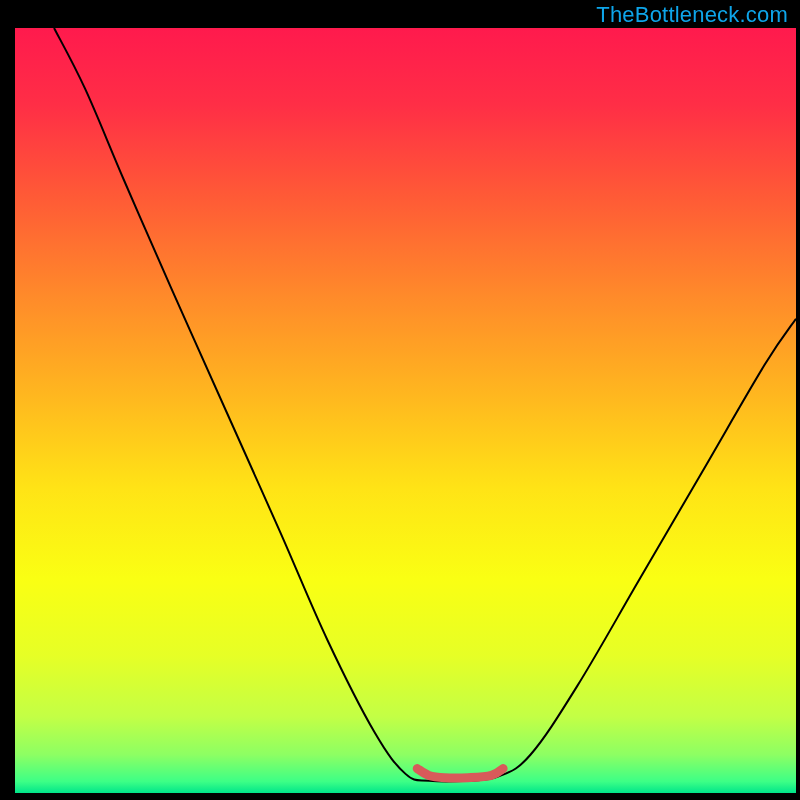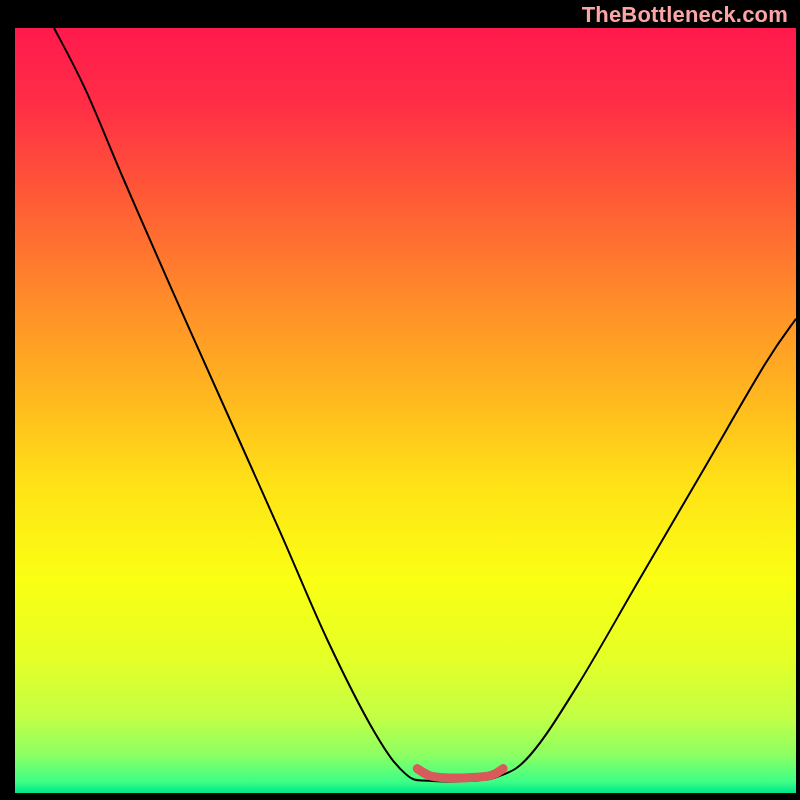--- a/index.html
+++ b/index.html
@@ -8,23 +8,23 @@
     width: 800px;
     height: 800px;
     background: #000000;
     font-family: Arial, Helvetica, sans-serif;
     overflow: hidden;
   }
   .watermark {
     position: absolute;
     top: 2px;
     right: 12px;
-    color: #fca5a5;
+    color: #0ea5e9;
     font-size: 22px;
-    font-weight: 700;
+    font-weight: 400;
     z-index: 10;
     letter-spacing: 0.2px;
   }
   .chart-container {
     position: absolute;
     left: 15px;
     top: 28px;
     width: 781px;
     height: 765px;
   }

